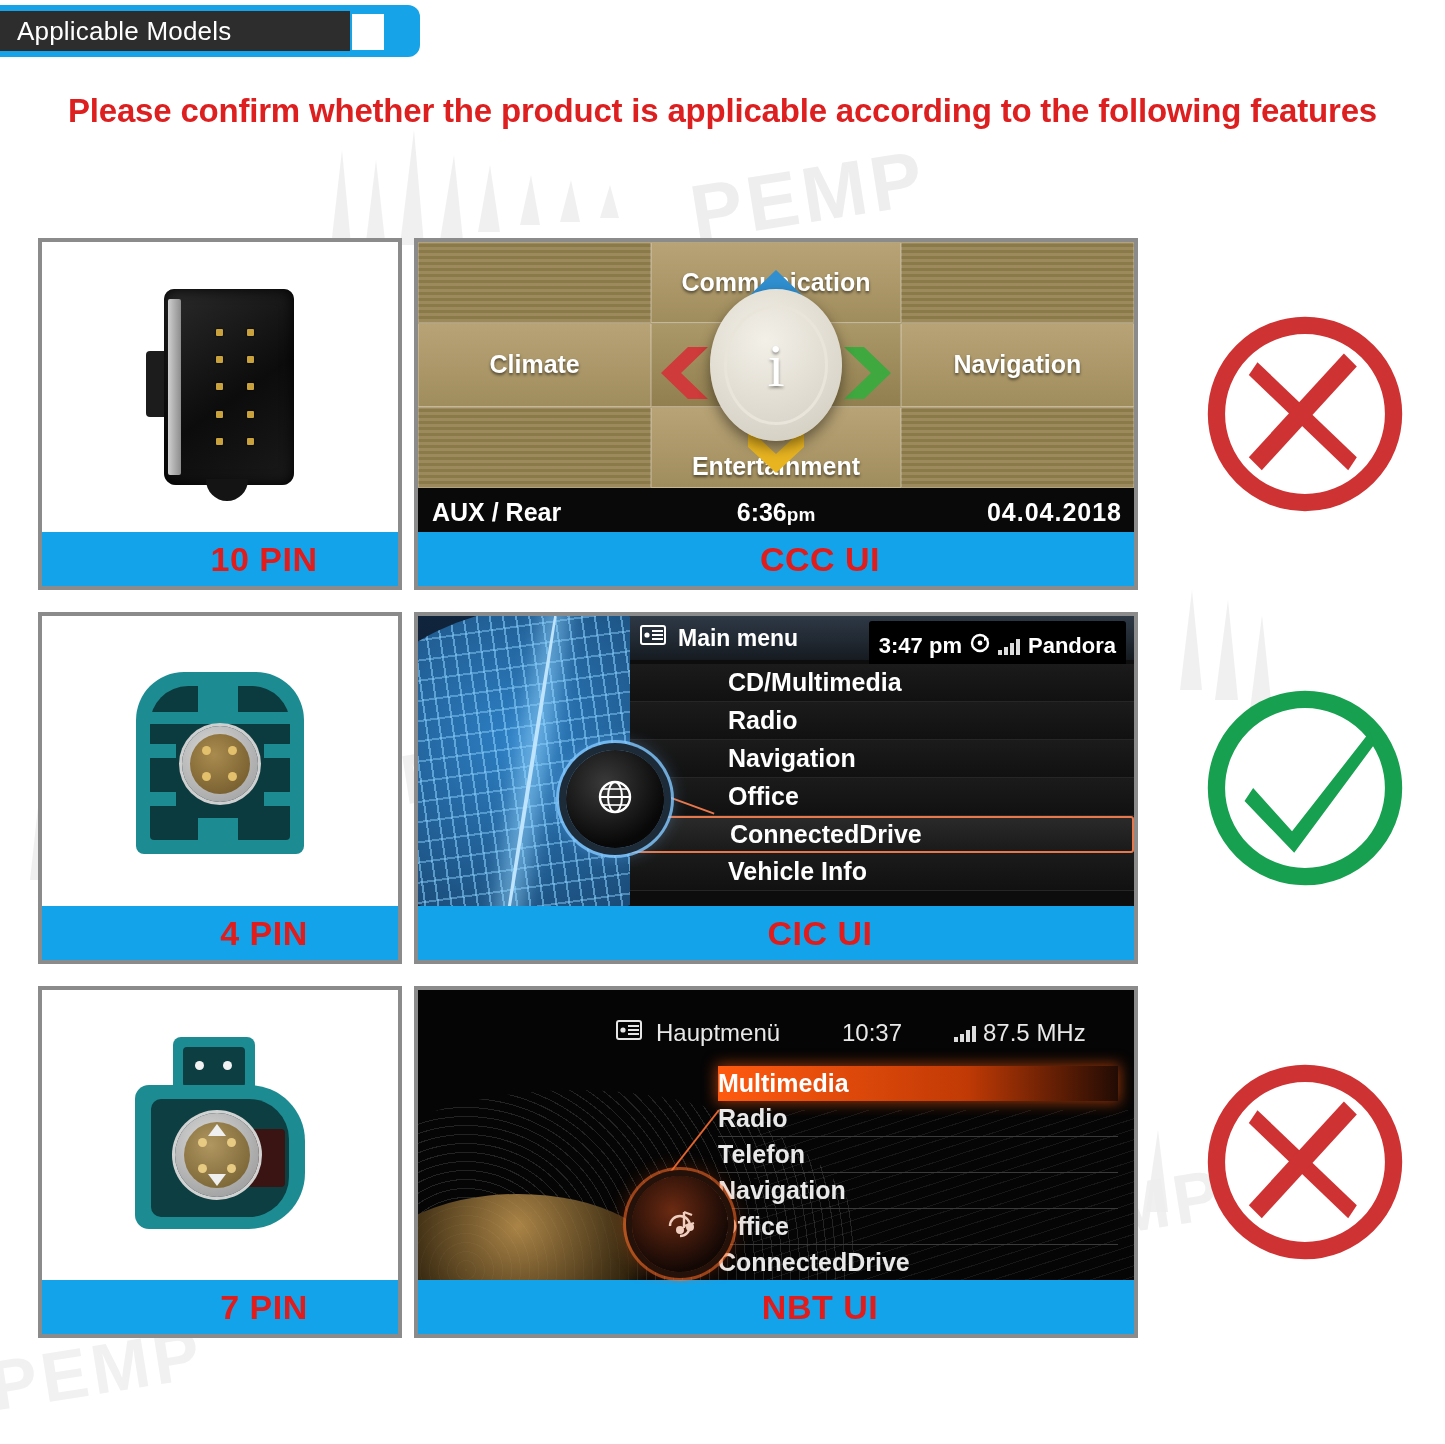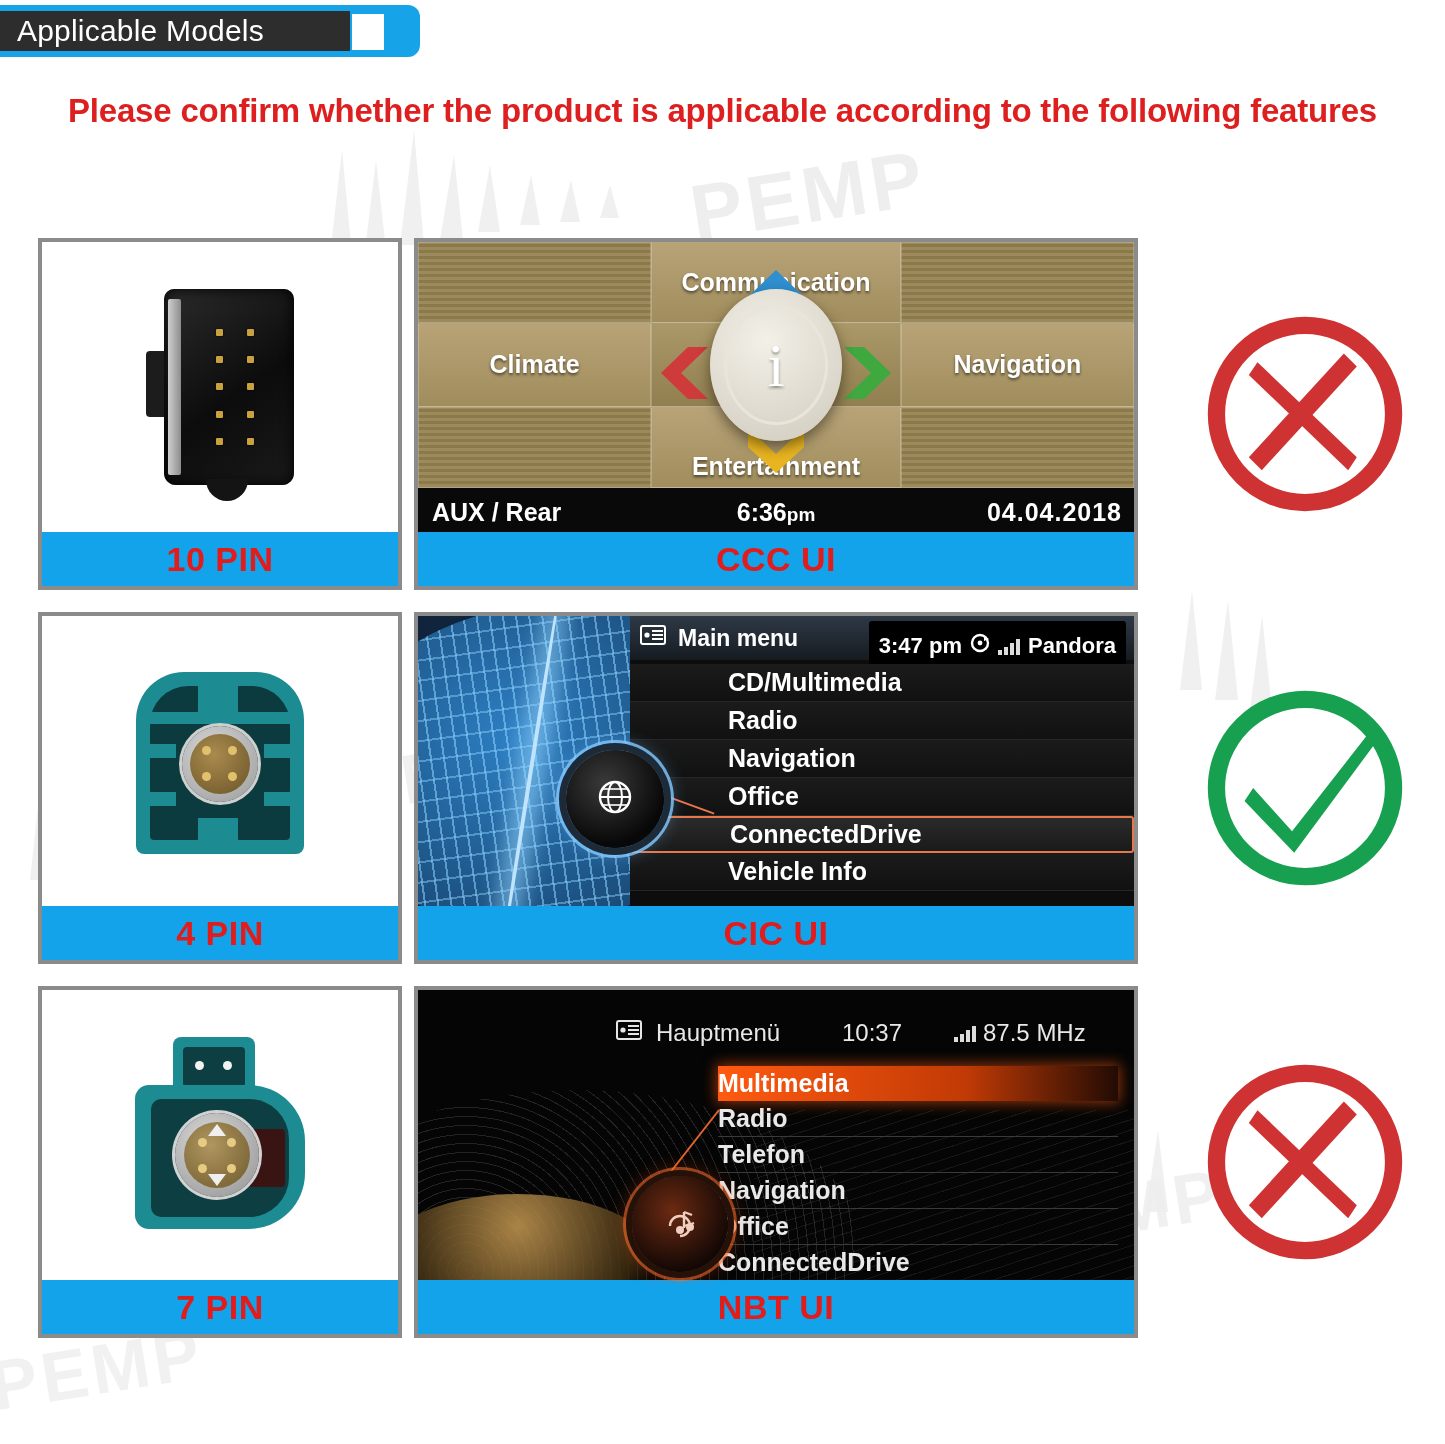--- a/index.html
+++ b/index.html
@@ -17,41 +17,41 @@
   .wm-2{left:300px;top:740px;font-size:70px;transform:rotate(-9deg);color:#f0f0f0;}
   .wm-3{left:1010px;top:1170px;font-size:70px;transform:rotate(-9deg);color:#f0f0f0;}
   .wm-4{left:-10px;top:1330px;font-size:70px;transform:rotate(-9deg);color:#f1f1f1;}
   .spikes{position:absolute;pointer-events:none;opacity:.85;}
 
   
   .banner{position:absolute;left:0;top:5px;width:420px;height:52px;
           background:#17A3E8;border-radius:0 12px 12px 0;}
   .banner-bar{position:absolute;left:0;top:6px;width:350px;height:40px;
           background:#2d2d2d;display:flex;align-items:center;}
-  .banner-text{color:#ffffff;font-size:30px;font-weight:400;padding-left:17px;
+  .banner-text{color:#ffffff;font-size:26px;font-weight:400;padding-left:17px;
           letter-spacing:.2px;white-space:nowrap;}
   .banner-chip{position:absolute;left:352px;top:9px;width:32px;height:36px;background:#ffffff;}
 
   
   .headline{position:absolute;left:0;top:92px;width:1445px;text-align:center;
         color:#de1f1f;font-size:33px;font-weight:700;white-space:nowrap;
         letter-spacing:-.2px;}
 
   
   .grid{position:absolute;left:0;top:238px;width:1445px;}
   .row{position:relative;height:374px;}
 
   .card{position:absolute;box-sizing:border-box;border:4px solid #8b8b8b;
         background:#ffffff;overflow:hidden;}
   .card-left{left:38px;width:364px;height:352px;}
   .card-right{left:414px;width:724px;height:352px;}
 
   .media{position:relative;width:100%;height:294px;overflow:hidden;background:#fff;}
   .caption{position:absolute;left:0;bottom:0;width:100%;height:54px;background:#13A3EB;
-        display:flex;align-items:center;justify-content:center;}
+        display:flex;align-items:center;justify-content:center;padding-left:44px;}
   .caption span{color:#e21b1b;font-size:34px;font-weight:700;letter-spacing:.5px;}
 
   
   .mark{position:absolute;left:1185px;width:240px;height:352px;
         display:flex;align-items:center;justify-content:center;}
 
   
   .conn-wrap{width:100%;height:100%;display:flex;align-items:center;justify-content:center;}
 
   

